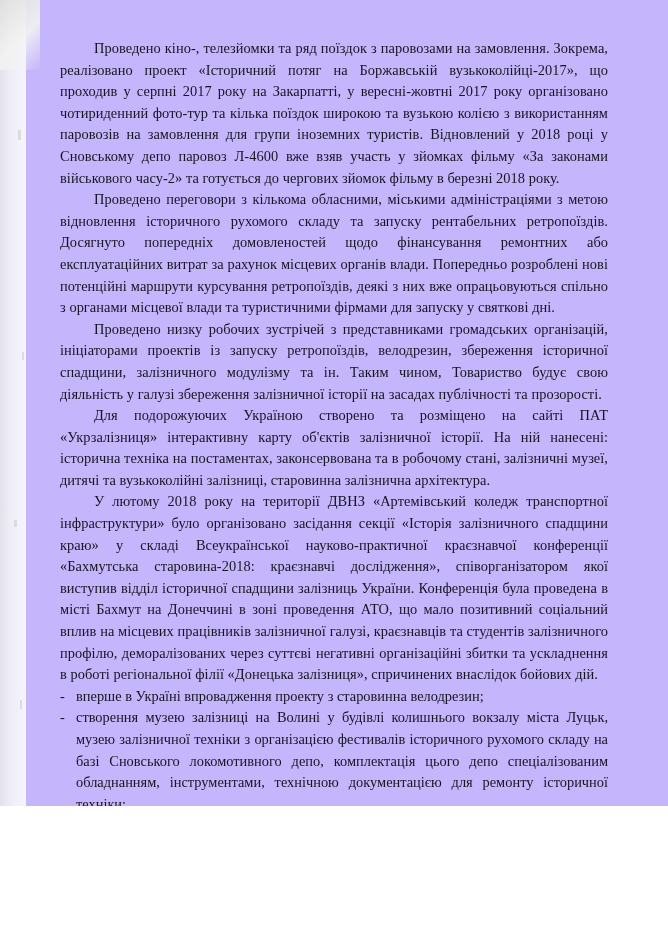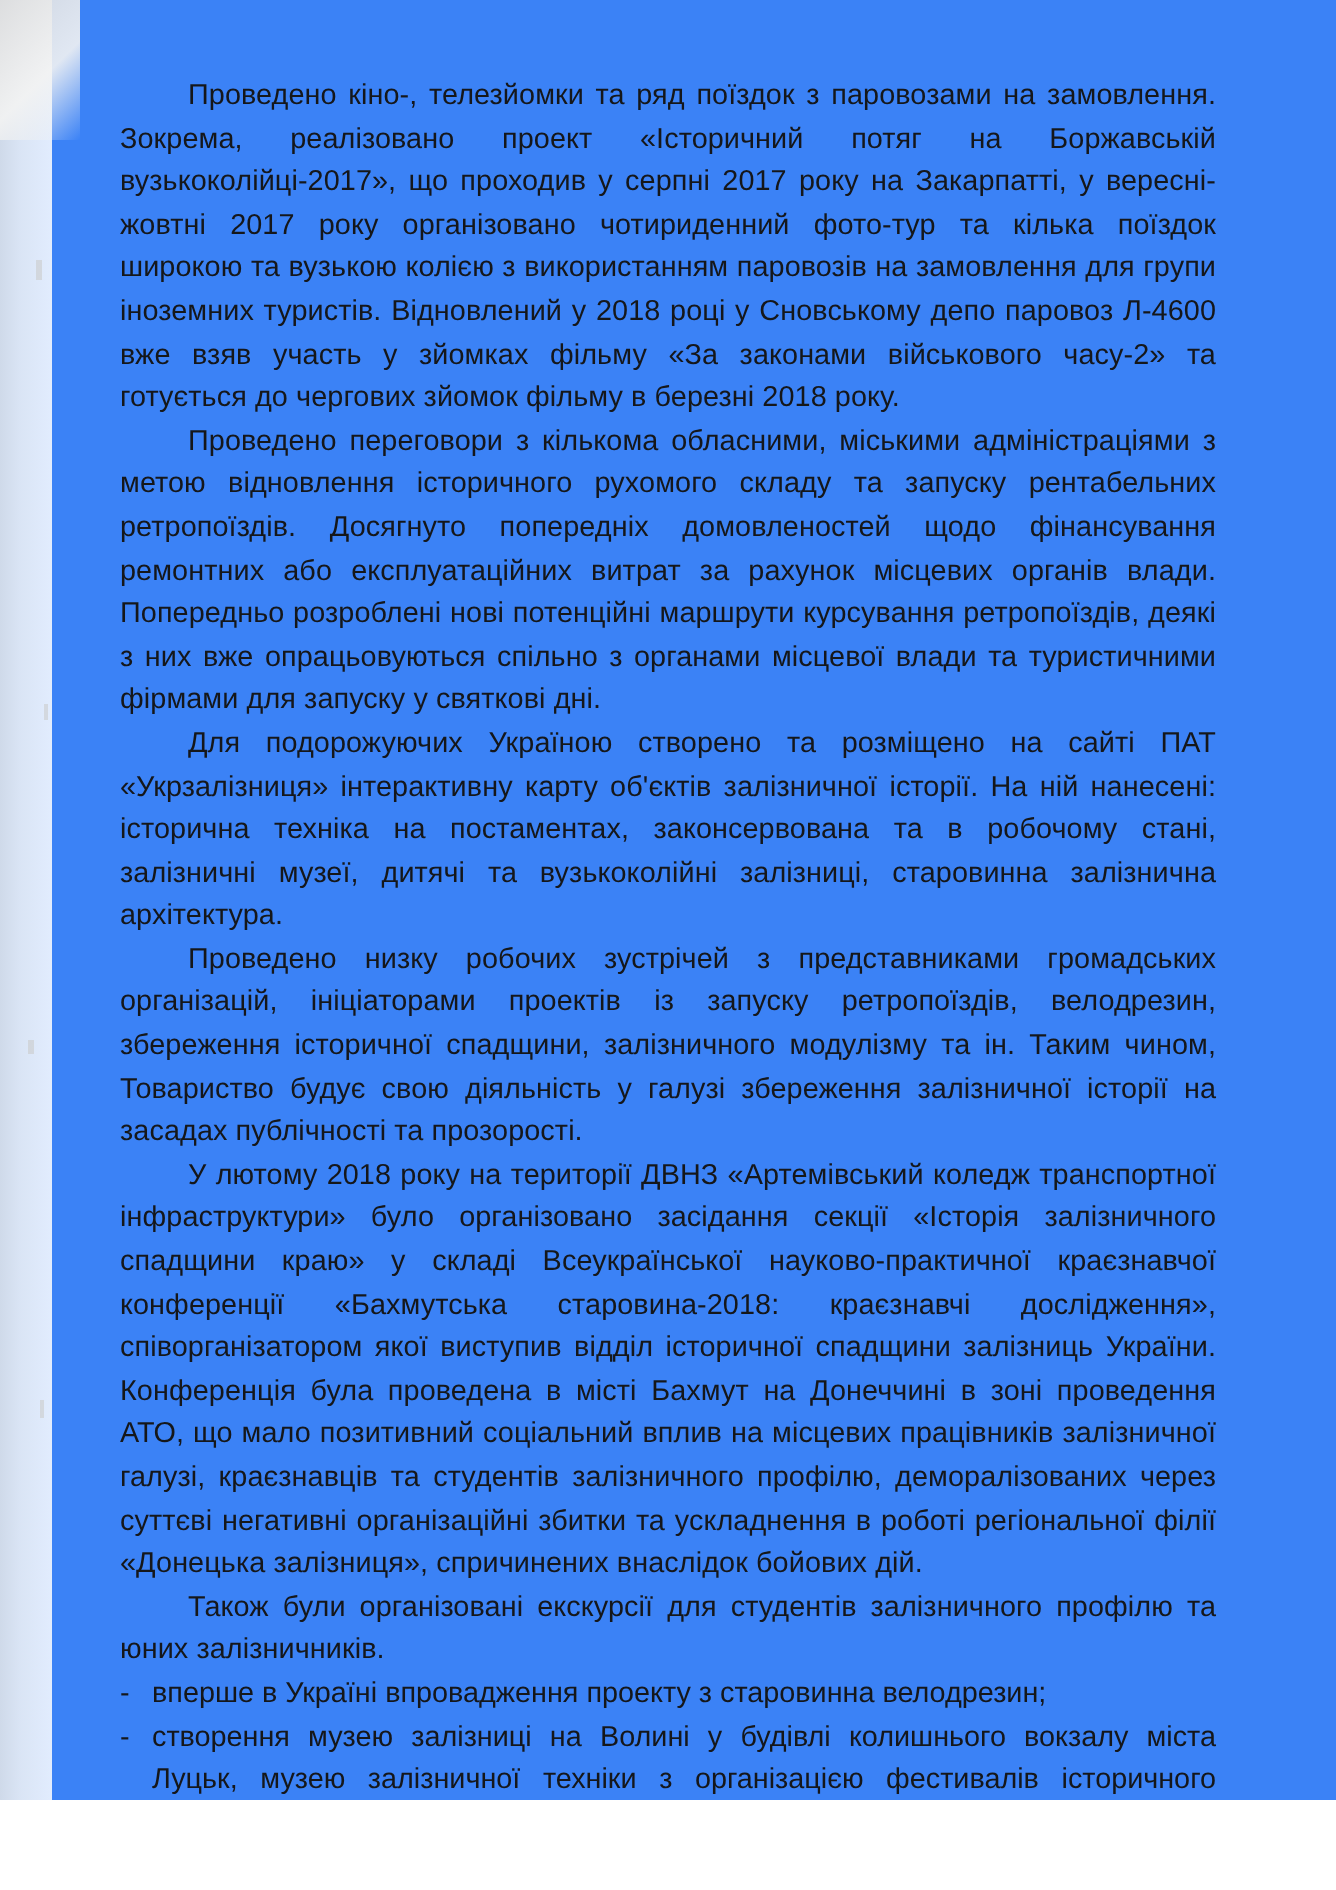--- a/index.html
+++ b/index.html
@@ -2,25 +2,25 @@
 <html><head>
 <meta charset="utf-8">
 <style>
   html, body {
     margin: 0;
     padding: 0;
     background: #ffffff;
   }
   #page {
     width: 668px;
-    height: 900px;
+    height: 806px;
     position: relative;
-    background: #3b82f6;
+    background: #c4b5fd;
     overflow: hidden;
-    font-family: Liberation Sans, sans-serif;
+    font-family: Liberation Serif, serif;
     color: #15171a;
   }
   
   .scan-edge {
     position: absolute;
     left: 0;
     top: 0;
     width: 26px;
     height: 945px;
     background: linear-gradient(to right, #e9e9e7 0%, #f6f6f5 40%, #ffffff 100%);
@@ -85,24 +85,23 @@
   <div class="scan-corner"></div>
   <div class="scan-speck" style="left:18px; top:130px; width:3px; height:10px;"></div>
   <div class="scan-speck" style="left:22px; top:352px; width:2px; height:8px;"></div>
   <div class="scan-speck" style="left:14px; top:520px; width:3px; height:7px;"></div>
   <div class="scan-speck" style="left:20px; top:700px; width:2px; height:9px;"></div>
 
   <div class="doc-body">
 
     <p class="para">Проведено кіно-, телезйомки та ряд поїздок з паровозами на замовлення. Зокрема, реалізовано проект «Історичний потяг на Боржавській вузькоколійці-2017», що проходив у серпні 2017 року на Закарпатті, у вересні-жовтні 2017 року організовано чотириденний фото-тур та кілька поїздок широкою та вузькою колією з використанням паровозів на замовлення для групи іноземних туристів. Відновлений у 2018 році у Сновському депо паровоз Л-4600 вже взяв участь у зйомках фільму «За законами військового часу-2» та готується до чергових зйомок фільму в березні 2018 року.</p>
     <p class="para">Проведено переговори з кількома обласними, міськими адміністраціями з метою відновлення історичного рухомого складу та запуску рентабельних ретропоїздів. Досягнуто попередніх домовленостей щодо фінансування ремонтних або експлуатаційних витрат за рахунок місцевих органів влади. Попередньо розроблені нові потенційні маршрути курсування ретропоїздів, деякі з них вже опрацьовуються спільно з органами місцевої влади та туристичними фірмами для запуску у святкові дні.</p>
+    <p class="para">Проведено низку робочих зустрічей з представниками громадських організацій, ініціаторами проектів із запуску ретропоїздів, велодрезин, збереження історичної спадщини, залізничного модулізму та ін. Таким чином, Товариство будує свою діяльність у галузі збереження залізничної історії на засадах публічності та прозорості.</p>
     <p class="para">Для подорожуючих Україною створено та розміщено на сайті ПАТ «Укрзалізниця» інтерактивну карту об'єктів залізничної історії. На ній нанесені: історична техніка на постаментах, законсервована та в робочому стані, залізничні музеї, дитячі та вузькоколійні залізниці, старовинна залізнична архітектура.</p>
-    <p class="para">Проведено низку робочих зустрічей з представниками громадських організацій, ініціаторами проектів із запуску ретропоїздів, велодрезин, збереження історичної спадщини, залізничного модулізму та ін. Таким чином, Товариство будує свою діяльність у галузі збереження залізничної історії на засадах публічності та прозорості.</p>
     <p class="para">У лютому 2018 року на території ДВНЗ «Артемівський коледж транспортної інфраструктури» було організовано засідання секції «Історія залізничного спадщини краю» у складі Всеукраїнської науково-практичної краєзнавчої конференції «Бахмутська старовина-2018: краєзнавчі дослідження», співорганізатором якої виступив відділ історичної спадщини залізниць України. Конференція була проведена в місті Бахмут на Донеччині в зоні проведення АТО, що мало позитивний соціальний вплив на місцевих працівників залізничної галузі, краєзнавців та студентів залізничного профілю, деморалізованих через суттєві негативні організаційні збитки та ускладнення в роботі регіональної філії «Донецька залізниця», спричинених внаслідок бойових дій.</p>
-    <p class="para">Також були організовані екскурсії для студентів залізничного профілю та юних залізничників.</p>
 
     <ul class="bullets">
       <li>
         <span class="dash">-</span>
         <span>вперше в Україні впровадження проекту з старовинна велодрезин;</span>
       </li>
       <li>
         <span class="dash">-</span>
         <span>створення музею залізниці на Волині у будівлі колишнього вокзалу міста Луцьк, музею залізничної техніки з організацією фестивалів історичного рухомого складу на базі Сновського локомотивного депо, комплектація цього депо спеціалізованим обладнанням, інструментами, технічною документацією для ремонту історичної техніки;</span>
       </li>

